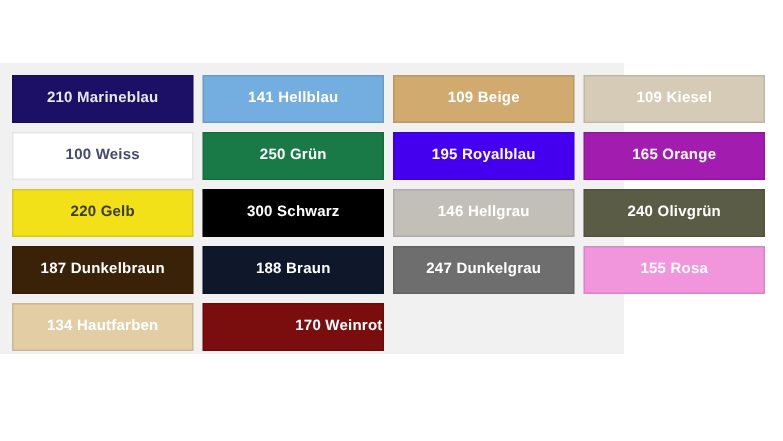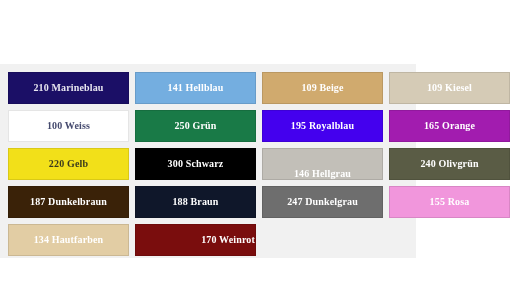--- a/index.html
+++ b/index.html
@@ -11,26 +11,25 @@
     width: 522px;
     height: 294px;
     overflow: hidden;
     background: #ffffff;
     font-family: "Liberation Sans", sans-serif;
   }
 
   #color-panel {
     position: absolute;
     left: 0;
-    top: 64px;
+    top: 42px;
     width: 416px;
     height: 194px;
     background: #f1f1f1;
     box-sizing: border-box;
-    font-family: Liberation Serif, serif;
   }
 
   #swatch-grid {
     position: absolute;
     left: 8px;
     top: 8px;
     width: 504px;
     display: grid;
     grid-template-columns: repeat(4, 121px);
     grid-auto-rows: 32px;
@@ -91,21 +90,21 @@
       </div>
       <div class="swatch" style="background: #a21caf;">
         <span class="swatch-label" style="color: rgb(255, 255, 255);">165 Orange</span>
       </div>
       <div class="swatch" style="background: rgb(242, 224, 25);">
         <span class="swatch-label" style="color: rgb(58, 58, 30);">220 Gelb</span>
       </div>
       <div class="swatch" style="background: rgb(0, 0, 0);">
         <span class="swatch-label" style="color: rgb(255, 255, 255);">300 Schwarz</span>
       </div>
-      <div class="swatch" style="background: rgb(194, 191, 184); align-items: flex-end;">
+      <div class="swatch" style="background: rgb(194, 191, 184);">
         <span class="swatch-label" style="color: rgb(255, 255, 255);">146 Hellgrau</span>
       </div>
       <div class="swatch" style="background: rgb(90, 92, 69);">
         <span class="swatch-label" style="color: rgb(255, 255, 255);">240 Olivgrün</span>
       </div>
       <div class="swatch" style="background: rgb(58, 34, 8);">
         <span class="swatch-label" style="color: rgb(255, 255, 255);">187 Dunkelbraun</span>
       </div>
       <div class="swatch" style="background: #0f172a;">
         <span class="swatch-label" style="color: rgb(255, 255, 255);">188 Braun</span>

